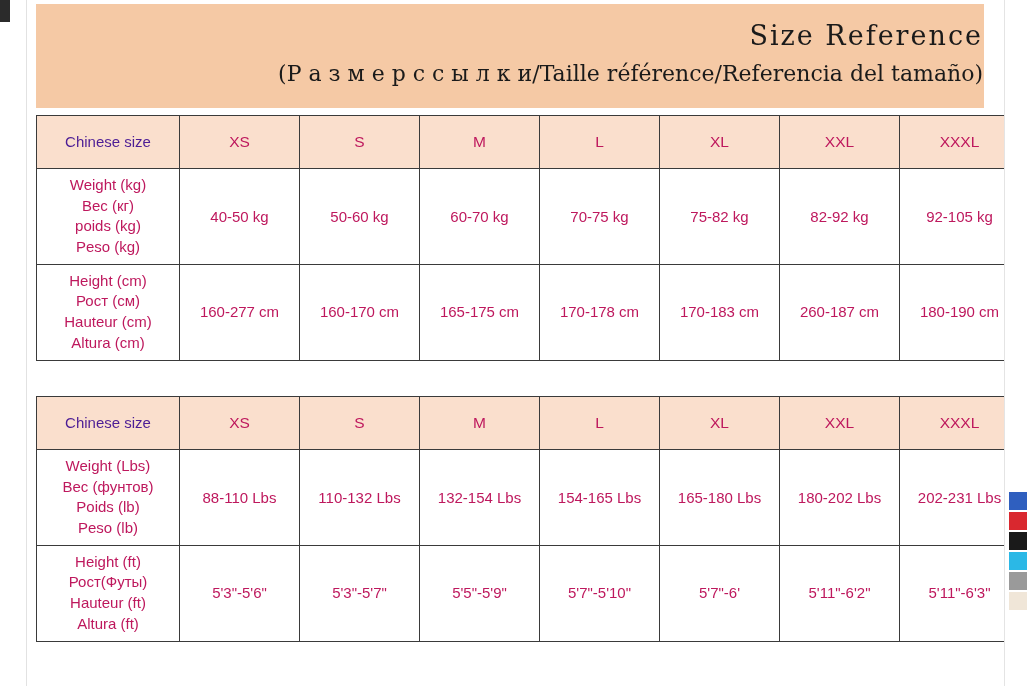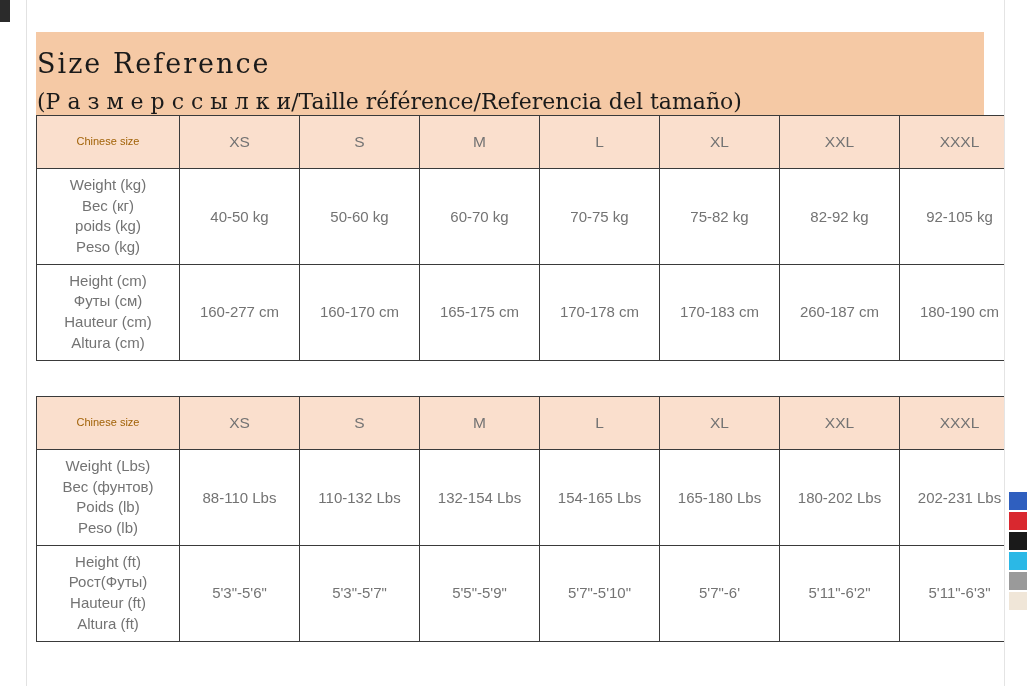--- a/index.html
+++ b/index.html
@@ -62,23 +62,22 @@
     position: absolute;
     left: 9px;
     width: 948px;
     box-sizing: border-box;
   }
 
   
   .header {
     background: #f5c9a5;
     border: 1px solid #f5c9a5;
-    padding: 16px 0 12px 0;
-    text-align: left;
-    margin-top: 28px;
+    padding: 16px 0 20px 0;
+    text-align: right;
   }
   .header-title {
     font-family: "DejaVu Serif", serif;
     font-size: 27px;
     letter-spacing: 2px;
     color: #1a1a1a;
     line-height: 1.1;
   }
   .header-sub {
     font-family: "DejaVu Serif", serif;
@@ -93,34 +92,34 @@
     border-collapse: collapse;
     width: 948px;
     table-layout: fixed;
     background: #ffffff;
   }
   table.size-table td {
     border: 1px solid #3a3a3a;
     text-align: center;
     vertical-align: middle;
     font-size: 15px;
-    color: #737373;
+    color: #be185d;
     padding: 6px 2px;
   }
   .col-label { width: 138px; }
   .col-data { width: 115px; }
 
   tr.head-row td {
     background: #fadfcd;
     height: 40px;
     font-size: 15.5px;
   }
   tr.head-row td.label-cell {
-    color: #a16207;
-    font-size: 11px;
+    color: #4c1d95;
+    font-size: 15px;
   }
 
   td.label-cell {
     line-height: 1.38;
     font-size: 14.5px;
     padding: 6px 4px;
   }
   td.label-red { color: #e8312a; }
   td.label-blue { color: #1f57c8; }
 
@@ -180,21 +179,21 @@
           <td class="col-data data-cell">50-60 kg</td>
           <td class="col-data data-cell">60-70 kg</td>
           <td class="col-data data-cell">70-75 kg</td>
           <td class="col-data data-cell">75-82 kg</td>
           <td class="col-data data-cell">82-92 kg</td>
           <td class="col-data data-cell">92-105 kg</td>
         </tr>
         <tr>
           <td class="col-label label-cell label-blue">
             <span class="two-line">Height (cm)</span>
-            <span class="two-line">Футы (см)</span>
+            <span class="two-line">Рост (см)</span>
             <span class="two-line">Hauteur (cm)</span>
             <span class="two-line">Altura (cm)</span>
           </td>
           <td class="col-data data-cell">160-277 cm</td>
           <td class="col-data data-cell">160-170 cm</td>
           <td class="col-data data-cell">165-175 cm</td>
           <td class="col-data data-cell">170-178 cm</td>
           <td class="col-data data-cell">170-183 cm</td>
           <td class="col-data data-cell">260-187 cm</td>
           <td class="col-data data-cell">180-190 cm</td>

